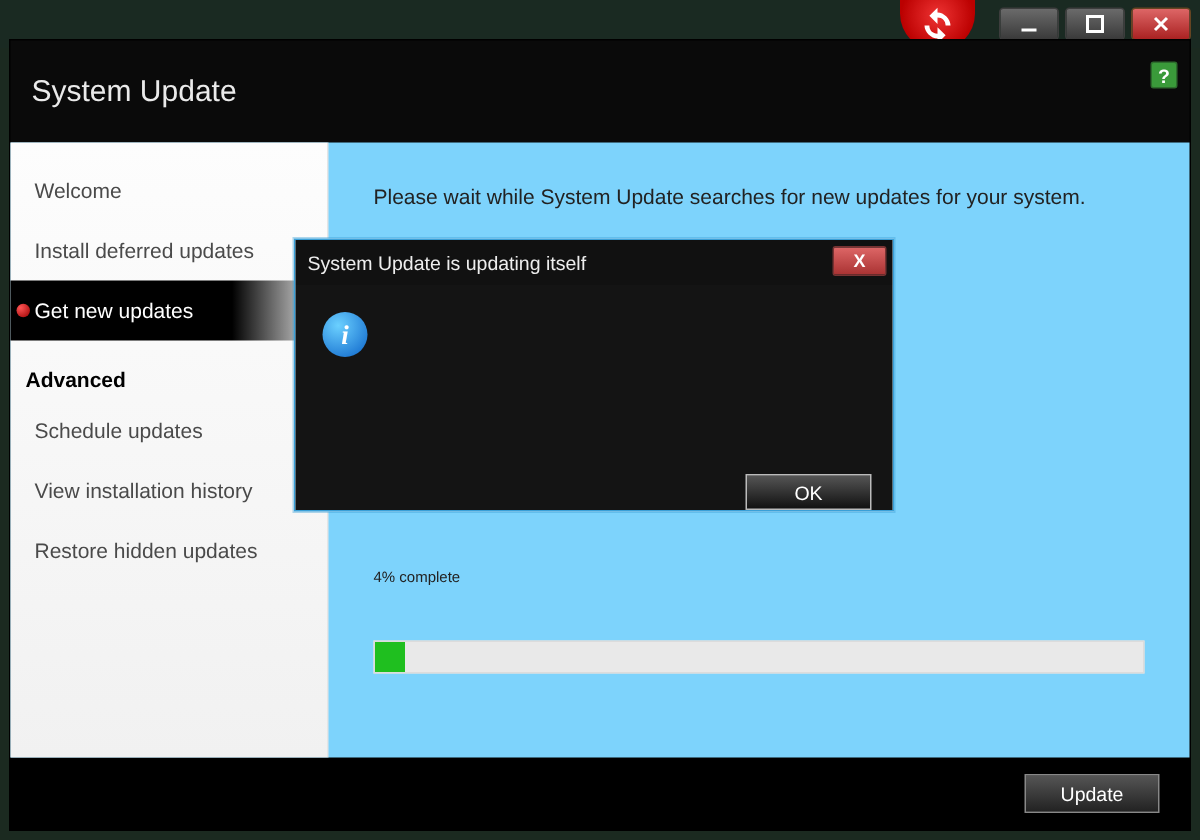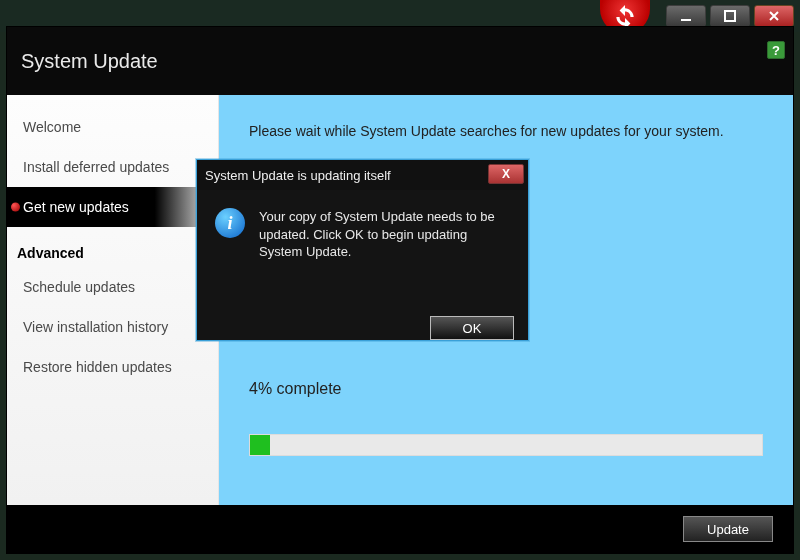--- a/index.html
+++ b/index.html
@@ -63,42 +63,42 @@
     background:radial-gradient(circle at 30% 30%, #f55,#900);
   }
   .side-heading { padding:18px 10px 6px 10px; font-weight:bold; color:#000; }
 
   .content {
     flex:1; padding:28px 30px 0 30px; color:#222; font-size:14px; position:relative;
   }
   .instruction { margin-bottom:40px; }
   .search-row { display:flex; align-items:center; gap:12px; padding-left:30px; font-weight:bold;}
   .hourglass { font-size:18px; color:#555; }
-  .percent { margin-top:180px; font-size:16px; }
+  .percent { margin-top:180px; font-size:10px; }
   .progress-outer{
     margin-top:36px; height:22px; background:#e9e9e9; border:1px solid #dcdcdc;
     position:relative;
   }
   .progress-inner{
     position:absolute; left:0; top:0; bottom:0; width:4%;
     background:#1fbf1f;
   }
 
   .footer{
     height:48px; background:#000; display:flex; justify-content:flex-end; align-items:center;
     padding-right:20px;
   }
   .footer-btn{
     width:90px; height:26px; background:linear-gradient(#555,#222); color:#fff;
     border:1px solid #888; font-size:13px; display:flex; justify-content:center; align-items:center;
   }
 
   
   .modal{
-    position:absolute; left:196px; top:159px; width:333px; height:182px;
+    position:absolute; left:196px; top:159px; width:400px; height:182px;
     border:1px solid #3aa0d8;
     box-shadow:0 0 0 1px rgba(58,160,216,.4);
     background:#fff; z-index:50;
     display:flex; flex-direction:column;
   }
   .modal-title{
     height:30px; background:#111; color:#eee; font-size:13px;
     display:flex; align-items:center; padding:0 8px; position:relative;
   }
   .modal-close{
@@ -191,18 +191,17 @@
   </div>
 </div>
 
 <div class="modal">
   <div class="modal-title">
     <span>System Update is updating itself</span>
     <div class="modal-close">X</div>
   </div>
   <div class="modal-body">
     <div class="info-icon">i</div>
-    <div>Your copy of System Update needs to be updated. Click OK to begin updating System Update.</div>
   </div>
   <div class="modal-footer">
     <div class="modal-ok">OK</div>
   </div>
 </div>
 
 </body></html>

